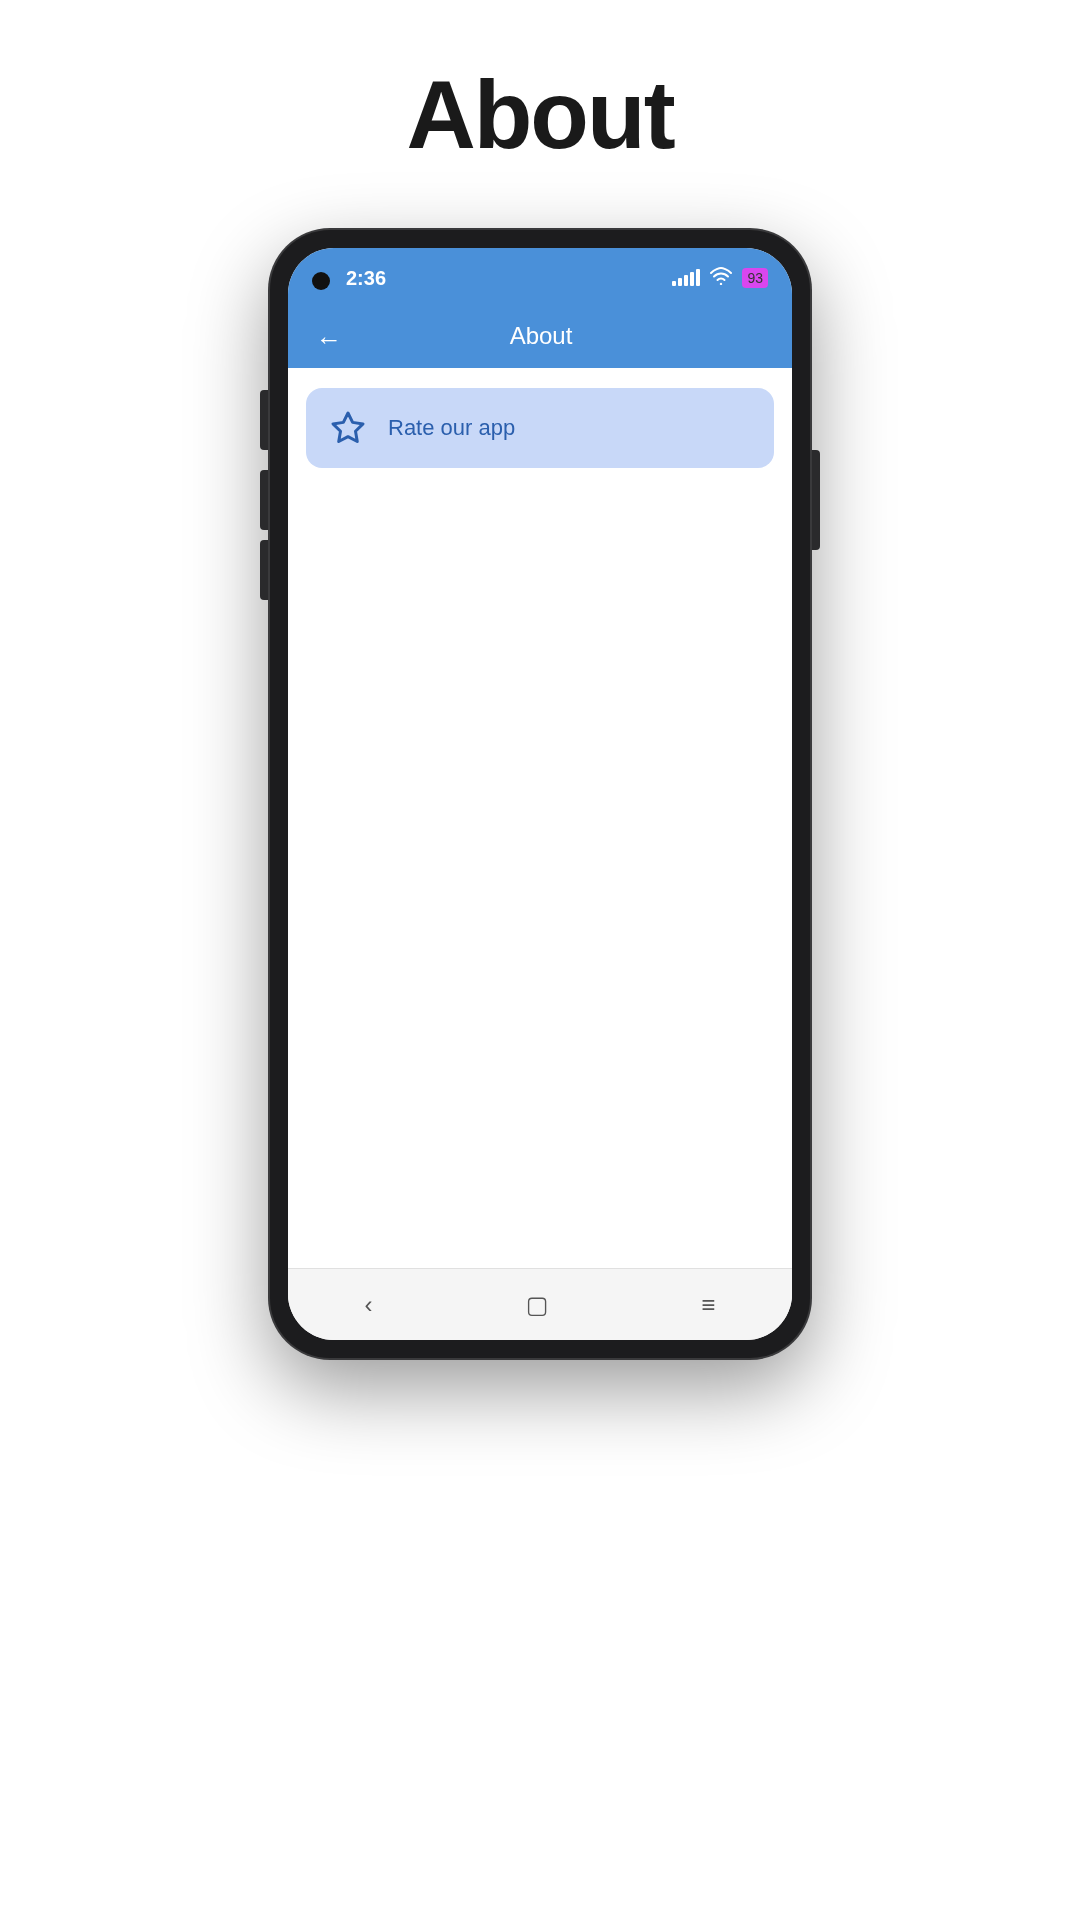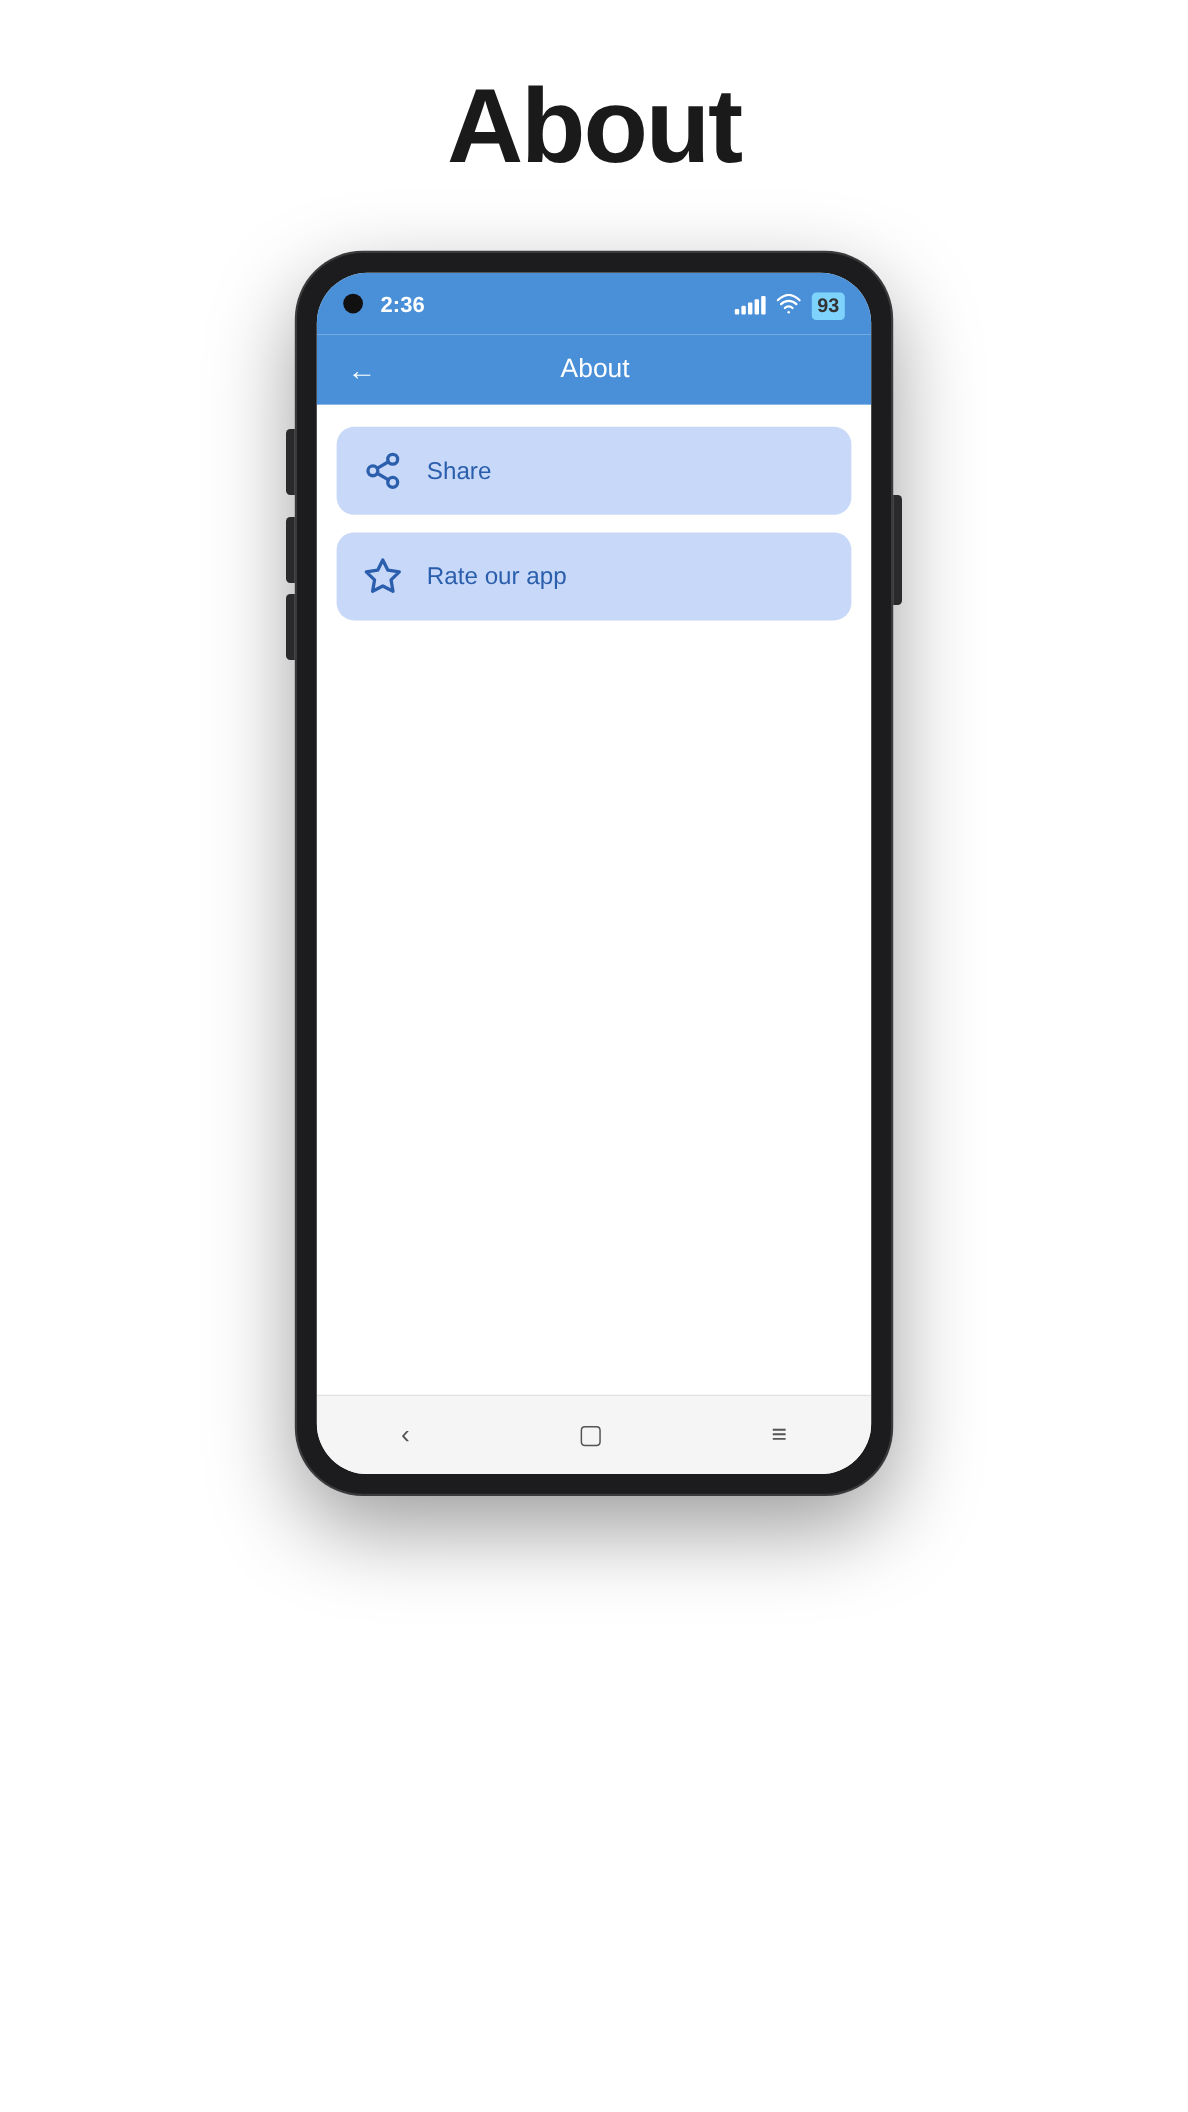--- a/index.html
+++ b/index.html
@@ -72,21 +72,21 @@
       background: #4a90d9;
       display: flex;
       align-items: center;
       justify-content: space-between;
       padding: 14px 24px 10px 24px;
       height: 56px;
     }
 
     .status-left {
       display: flex;
-      align-items: flex-start;
+      align-items: flex-end;
       gap: 16px;
     }
 
     .camera-dot {
       width: 18px;
       height: 18px;
       background: #111;
       border-radius: 50%;
     }
 
@@ -116,25 +116,25 @@
     }
 
     .wifi-icon {
       color: white;
       font-size: 18px;
     }
 
     .battery-icon {
       display: flex;
       align-items: center;
-      background: #7dd3fc;
+      background: #d946ef;
       border-radius: 4px;
       padding: 2px 5px;
-      font-size: 18px;
-      font-weight: 700;
+      font-size: 14px;
+      font-weight: 400;
       color: #333;
       gap: 2px;
     }
 
     
     .app-bar {
       background: #4a90d9;
       display: flex;
       align-items: center;
       padding: 14px 20px;
@@ -259,32 +259,20 @@
       </div>
     </div>
 
     <div class="app-bar">
       <span class="back-btn">←</span>
       <span class="app-bar-title">About</span>
     </div>
 
     <div class="phone-content">
 
-      <div class="menu-item">
-        <div class="menu-icon">
-          <svg viewBox="0 0 24 24">
-            <circle cx="18" cy="5" r="3"></circle>
-            <circle cx="6" cy="12" r="3"></circle>
-            <circle cx="18" cy="19" r="3"></circle>
-            <line x1="8.59" y1="13.51" x2="15.42" y2="17.49"></line>
-            <line x1="15.41" y1="6.51" x2="8.59" y2="10.49"></line>
-          </svg>
-        </div>
-        <span class="menu-label">Share</span>
-      </div>
 
       <div class="menu-item">
         <div class="menu-icon">
           <svg viewBox="0 0 24 24">
             <polygon points="12 2 15.09 8.26 22 9.27 17 14.14 18.18 21.02 12 17.77 5.82 21.02 7 14.14 2 9.27 8.91 8.26 12 2"></polygon>
           </svg>
         </div>
         <span class="menu-label">Rate our app</span>
       </div>
 

